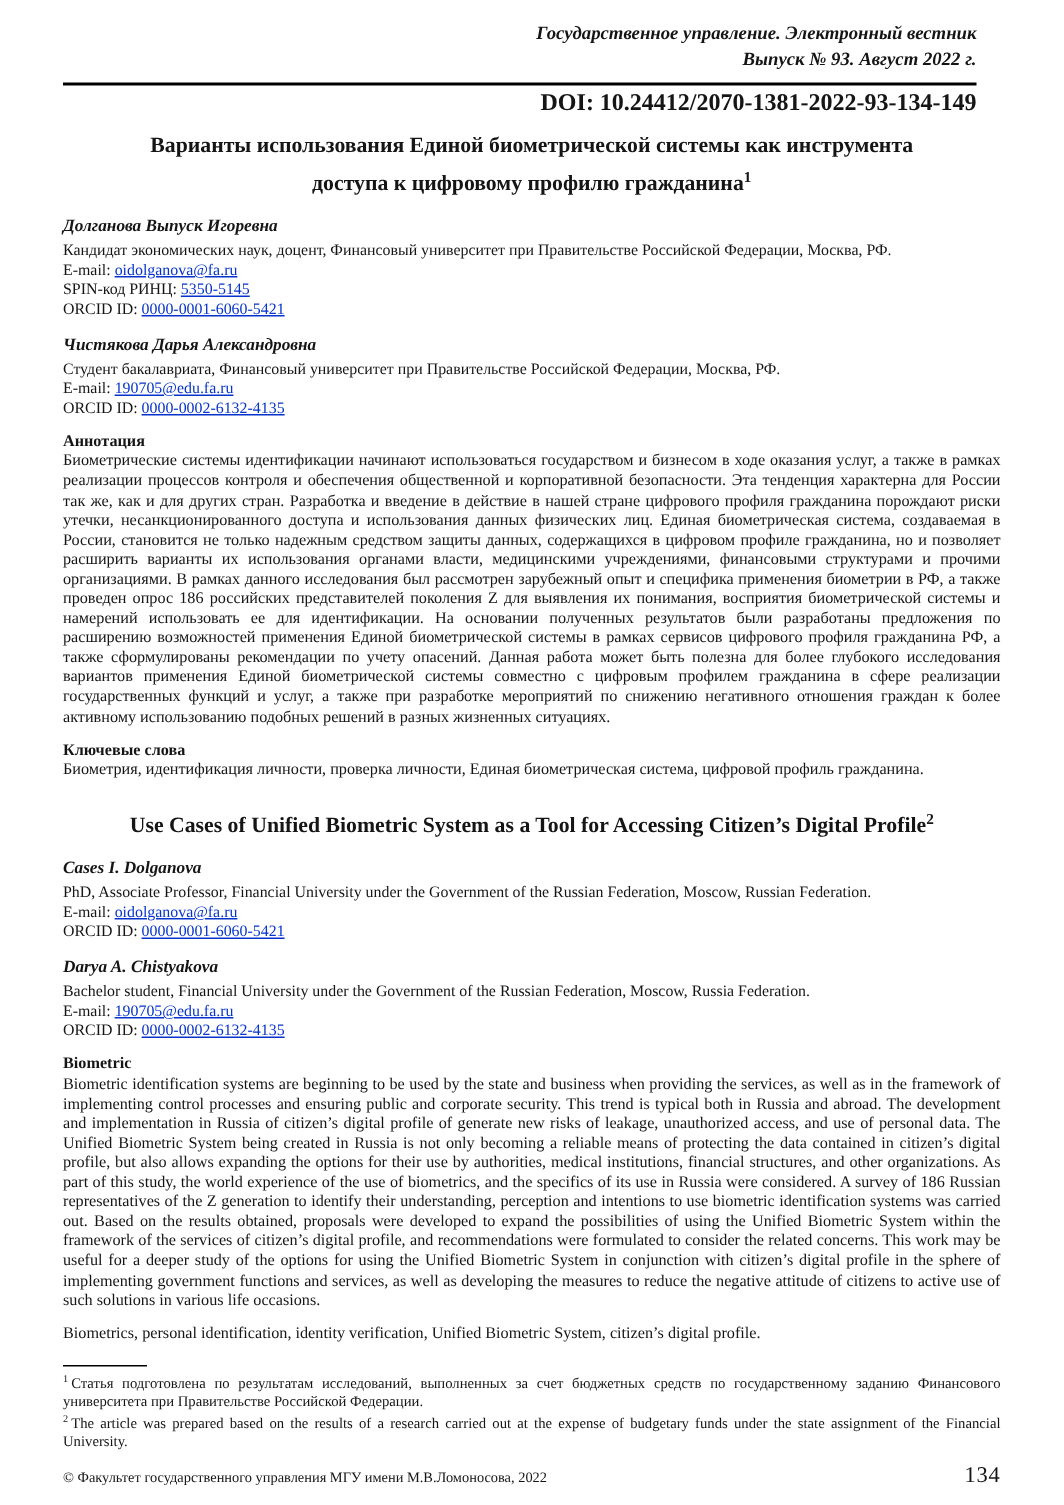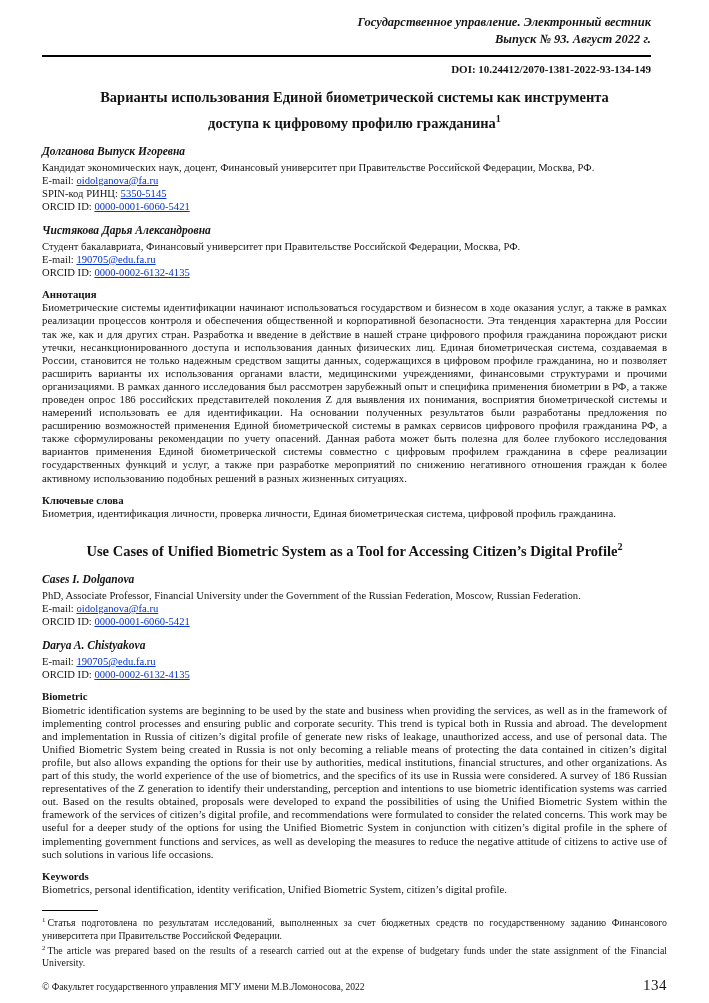--- a/index.html
+++ b/index.html
@@ -23,21 +23,21 @@
     font-weight: bold;
     font-style: italic;
   }
   .header-rule {
     border: none;
     border-top: 2px solid #000;
     margin: 7px 0 5px 0;
   }
   .doi {
     text-align: right;
-    font-size: 11px;
+    font-size: 16px;
     font-weight: bold;
     line-height: 14px;
   }
   
   .article-title {
     text-align: center;
     font-size: 14.5px;
     line-height: 21px;
     font-weight: bold;
     margin: 11px auto 8px auto;
@@ -132,31 +132,31 @@
 
   <section class="author-block">
     <div class="author-name">Cases I. Dolganova</div>
     <div class="meta-line">PhD, Associate Professor, Financial University under the Government of the Russian Federation, Moscow, Russian Federation.</div>
     <div class="meta-line"><span>E-mail: </span><a class="link" href="#">oidolganova@fa.ru</a></div>
     <div class="meta-line"><span>ORCID ID: </span><a class="link" href="#">0000-0001-6060-5421</a></div>
   </section>
 
   <section class="author-block">
     <div class="author-name">Darya A. Chistyakova</div>
+    <div class="meta-line">Bachelor student, Financial University under the Government of the Russian Federation, Moscow, Russia Federation.</div>
     <div class="meta-line"><span>E-mail: </span><a class="link" href="#">190705@edu.fa.ru</a></div>
     <div class="meta-line"><span>ORCID ID: </span><a class="link" href="#">0000-0002-6132-4135</a></div>
   </section>
 
   <section class="section">
     <div class="section-heading">Biometric</div>
     <p class="section-text">Biometric identification systems are beginning to be used by the state and business when providing the services, as well as in the framework of implementing control processes and ensuring public and corporate security. This trend is typical both in Russia and abroad. The development and implementation in Russia of citizen’s digital profile of generate new risks of leakage, unauthorized access, and use of personal data. The Unified Biometric System being created in Russia is not only becoming a reliable means of protecting the data contained in citizen’s digital profile, but also allows expanding the options for their use by authorities, medical institutions, financial structures, and other organizations. As part of this study, the world experience of the use of biometrics, and the specifics of its use in Russia were considered. A survey of 186 Russian representatives of the Z generation to identify their understanding, perception and intentions to use biometric identification systems was carried out. Based on the results obtained, proposals were developed to expand the possibilities of using the Unified Biometric System within the framework of the services of citizen’s digital profile, and recommendations were formulated to consider the related concerns. This work may be useful for a deeper study of the options for using the Unified Biometric System in conjunction with citizen’s digital profile in the sphere of implementing government functions and services, as well as developing the measures to reduce the negative attitude of citizens to active use of such solutions in various life occasions.</p>
   </section>
 
   <section class="section">
-    <div class="section-heading">Keywords</div>
     <p class="section-text">Biometrics, personal identification, identity verification, Unified Biometric System, citizen’s digital profile.</p>
   </section>
 
   <div class="footnotes">
     <hr class="footnote-sep">
     <div class="footnote"><sup>1</sup><span>Статья подготовлена по результатам исследований, выполненных за счет бюджетных средств по государственному заданию Финансового университета при Правительстве Российской Федерации.</span></div>
     <div class="footnote"><sup>2</sup><span>The article was prepared based on the results of a research carried out at the expense of budgetary funds under the state assignment of the Financial University.</span></div>
   </div>
 
   <footer class="footer">

